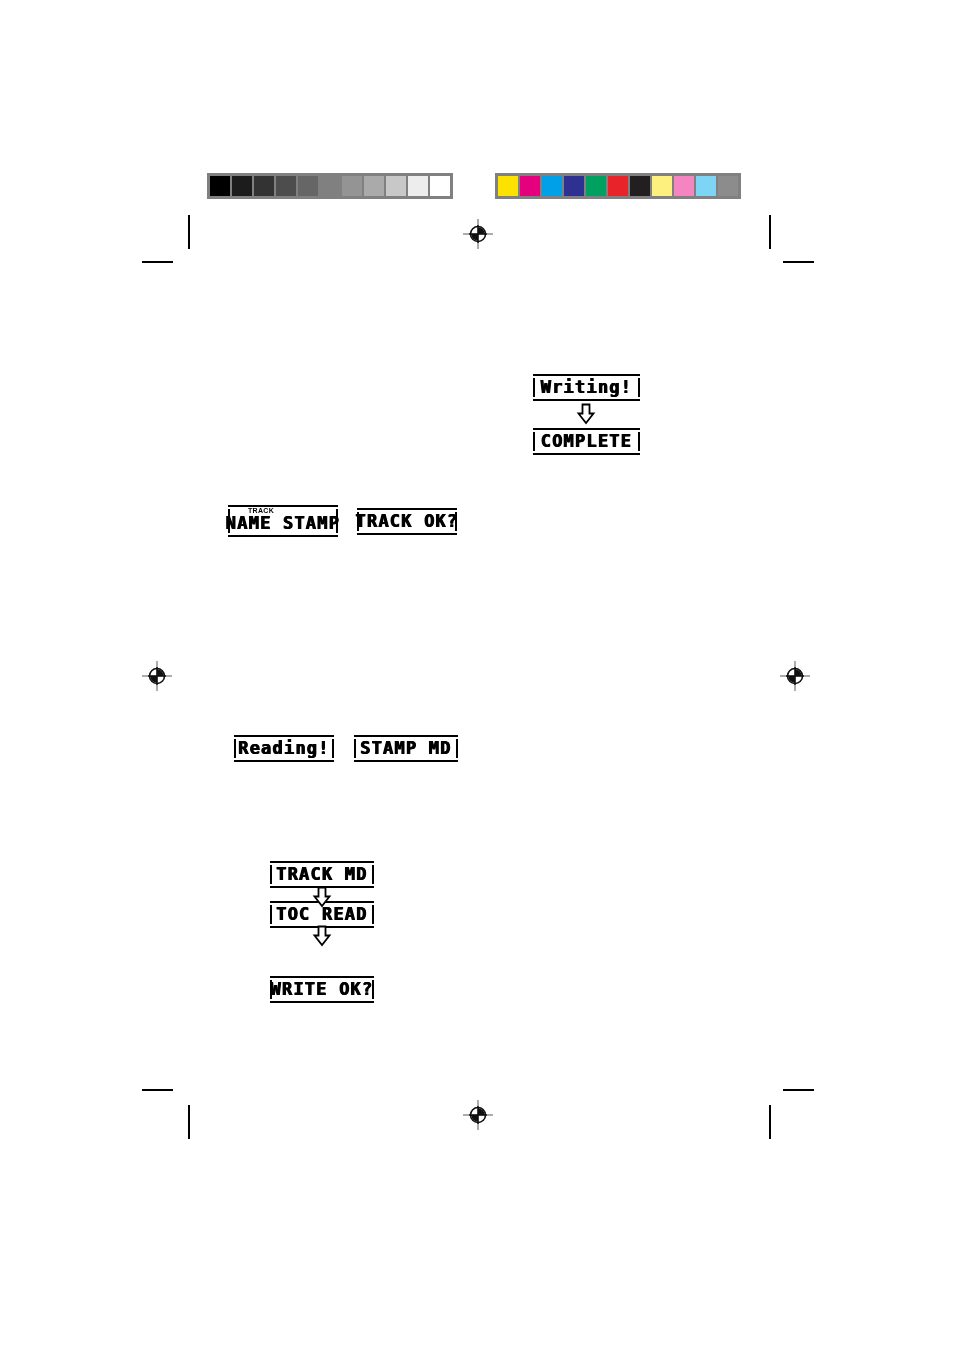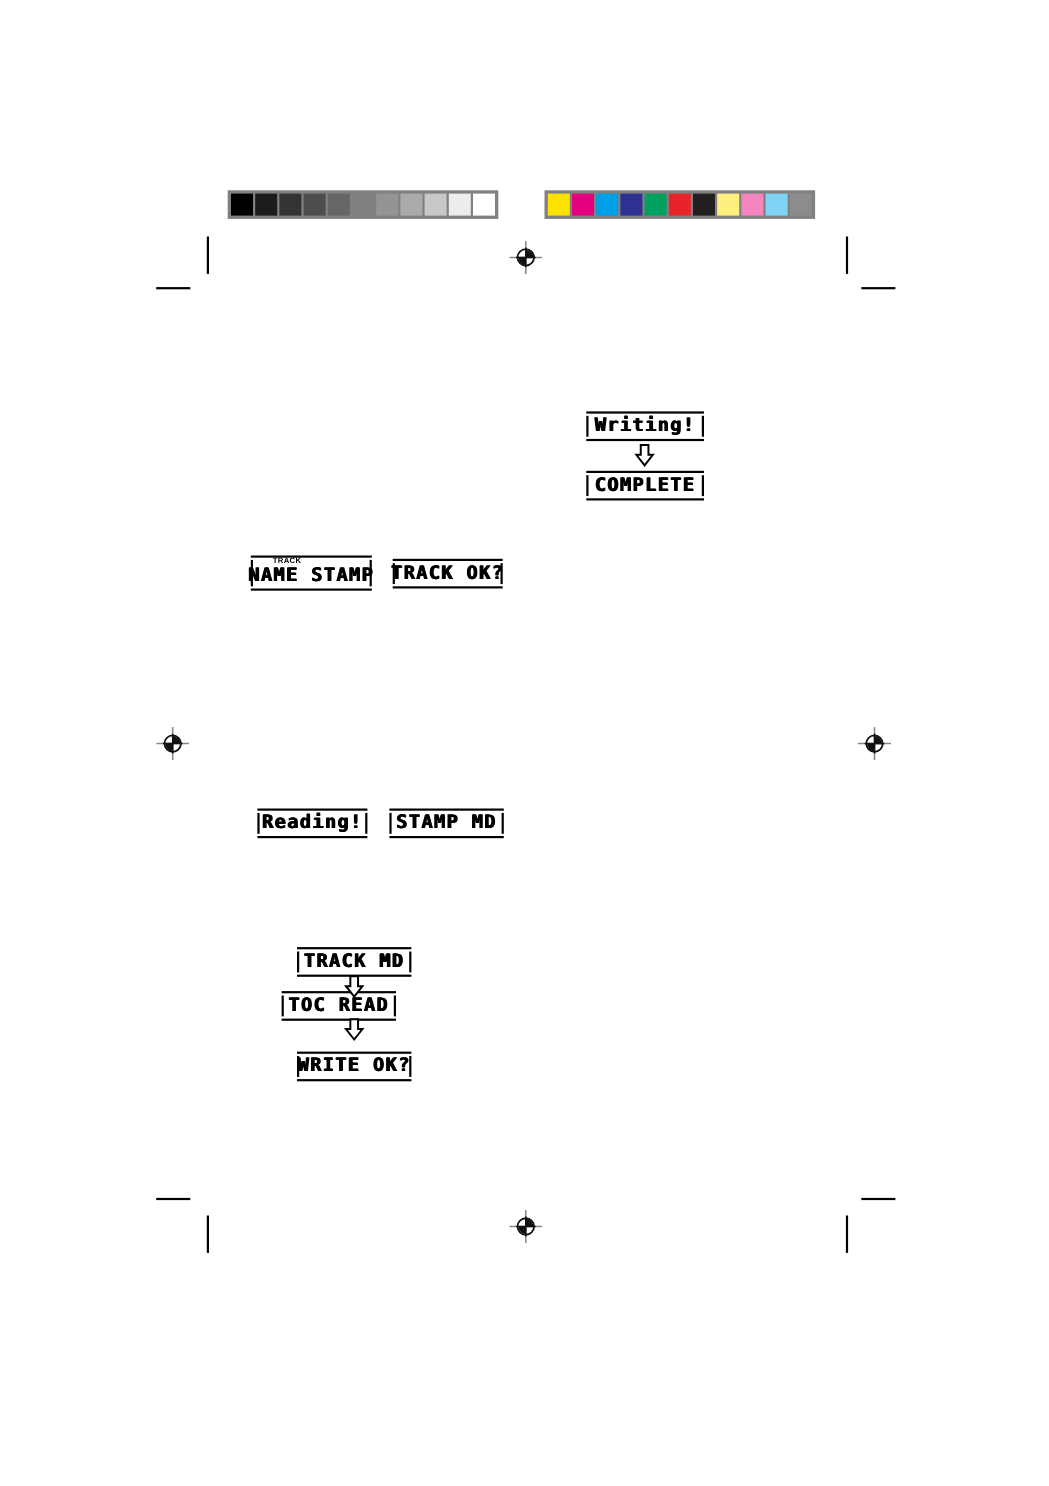--- a/index.html
+++ b/index.html
@@ -268,26 +268,26 @@
       <div class="lcd" style="left: 354px; top: 735px; width: 104px; height: 27px;">
         <div class="lcd-inner">
           <div class="lcd-text matrix">STAMP MD</div>
         </div>
       </div>
       <div class="lcd" style="left: 270px; top: 861px; width: 104px; height: 27px;">
         <div class="lcd-inner">
           <div class="lcd-text matrix">TRACK MD</div>
         </div>
       </div>
-      <div class="lcd" style="left: 256px; top: 901px; width: 104px; height: 27px; text-decoration: underline;">
+      <div class="lcd" style="left: 270px; top: 901px; width: 104px; height: 27px; text-decoration: underline;">
         <div class="lcd-inner">
           <div class="lcd-text matrix">TOC READ</div>
         </div>
       </div>
-      <div class="lcd" style="left: 270px; top: 956px; width: 104px; height: 27px; padding-left: 47px;">
+      <div class="lcd" style="left: 270px; top: 976px; width: 104px; height: 27px; padding-left: 47px;">
         <div class="lcd-inner">
           <div class="lcd-text matrix">WRITE OK?</div>
         </div>
       </div>
     </div>
 
   <div id="arrows-layer">
       <div class="flow-arrow" style="left: 575px; top: 403px;">
         <svg width="22" height="22" viewBox="0 0 22 22">
           <path d="M7.5 1.5 h7 v9 h4 L11 20 L3.5 10.5 h4 z" fill="#ffffff" stroke="#000000" stroke-width="1.8" stroke-linejoin="miter"></path>

